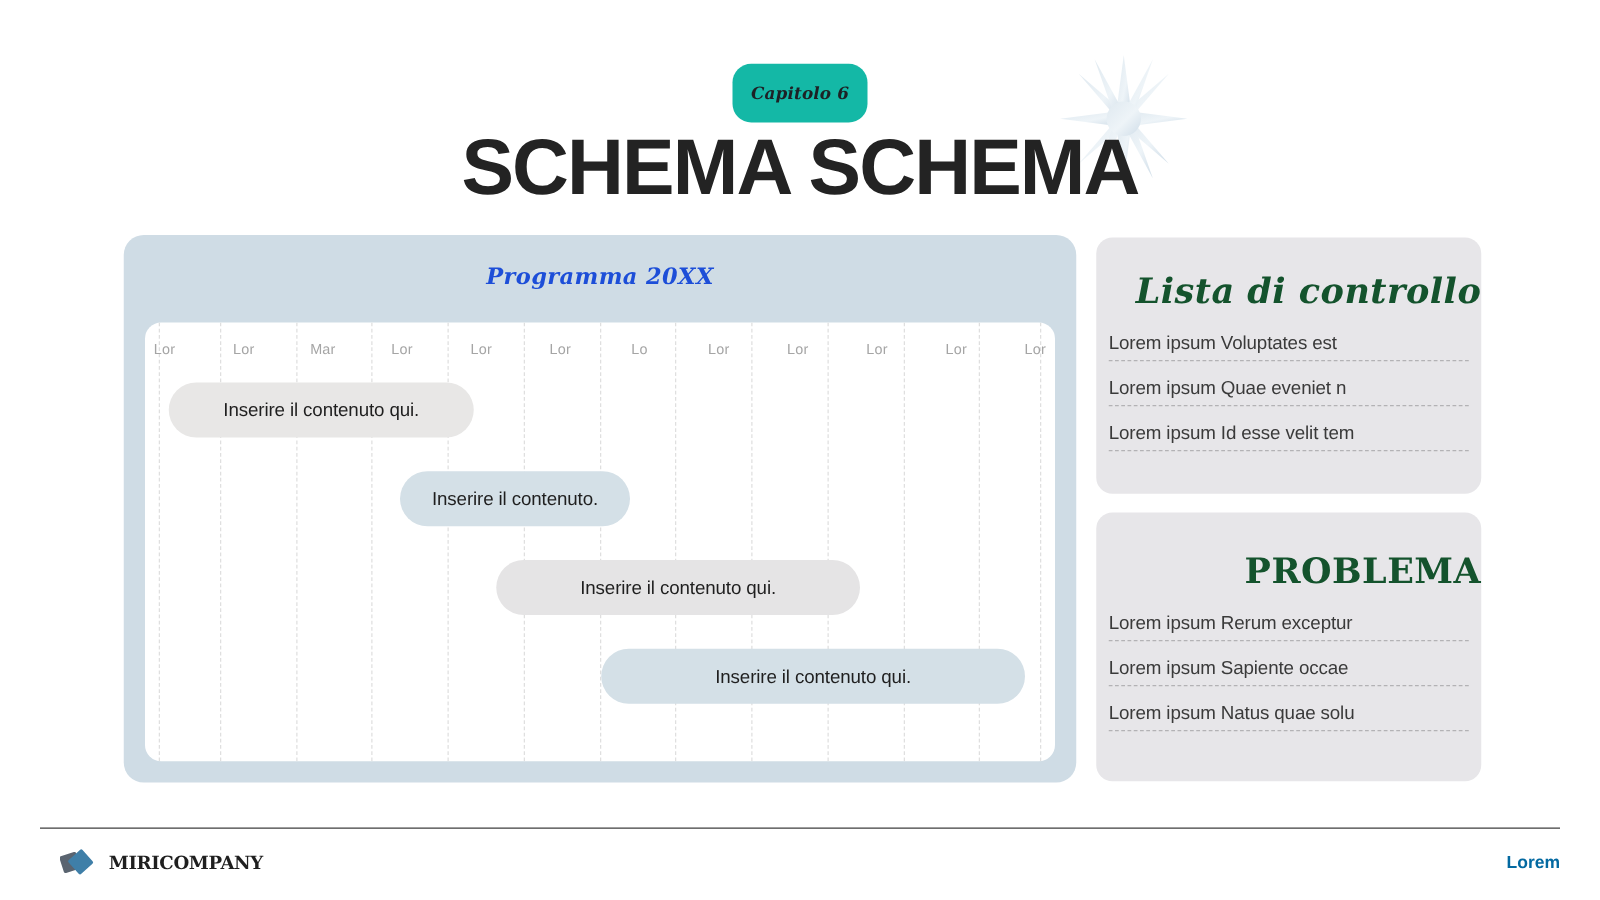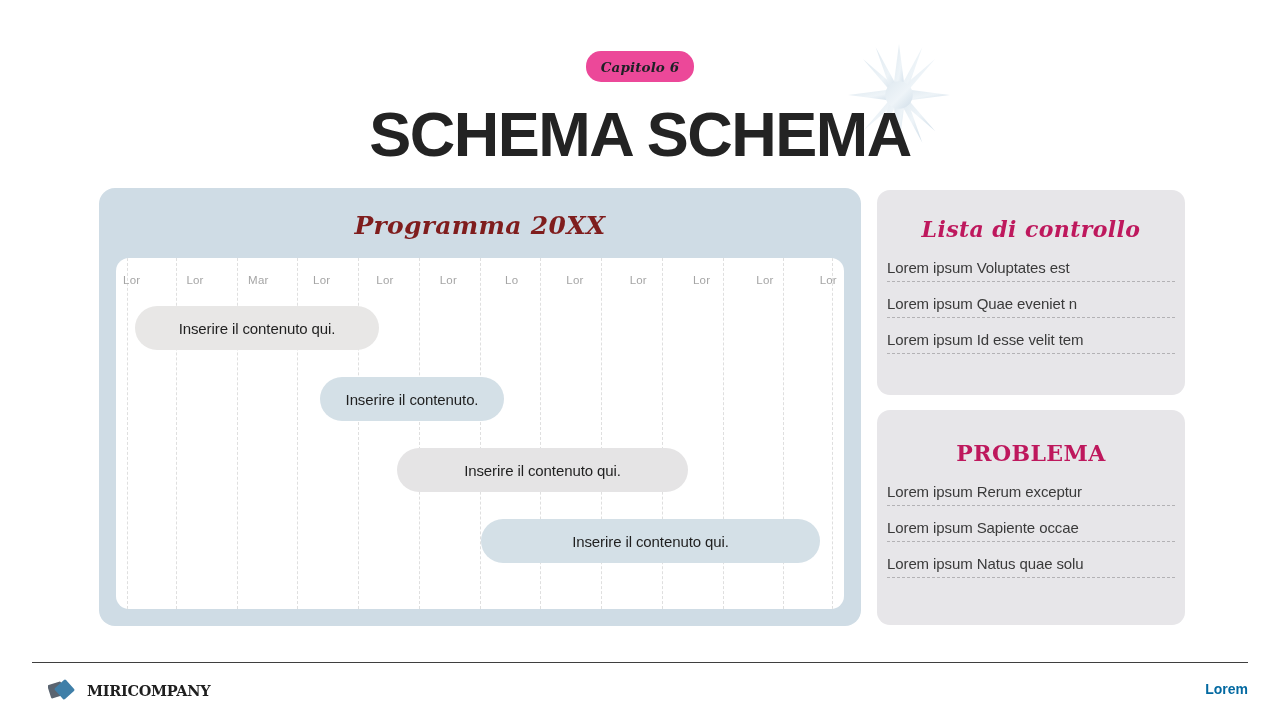--- a/index.html
+++ b/index.html
@@ -23,23 +23,23 @@
     top: 0; left: 0;
     width: 1280px;
     height: 180px;
   }
 
   .chapter-badge {
     position: absolute;
     left: 586px;
     top: 51px;
     width: 108px;
-    height: 31px;
+    height: 47px;
     border-radius: 15px;
-    background: #ec4899;
+    background: #14b8a6;
     display: flex;
     align-items: center;
     justify-content: center;
     font-family: "DejaVu Serif", serif;
     font-size: 13.5px;
     font-weight: 700;
     font-style: italic;
     color: #1d2125;
     letter-spacing: .1px;
   }
@@ -77,24 +77,24 @@
     border-radius: 16px;
   }
 
   .timeline-heading {
     position: absolute;
     left: 0;
     top: 23px;
     width: 762px;
     text-align: center;
     font-family: "DejaVu Serif", serif;
-    font-size: 25px;
+    font-size: 18px;
     font-weight: 700;
     font-style: italic;
-    color: #7f1d1d;
+    color: #1d4ed8;
     letter-spacing: .3px;
   }
 
   .timeline-inner {
     position: absolute;
     left: 17px;
     top: 70px;
     width: 728px;
     height: 351px;
     background: #ffffff;
@@ -165,25 +165,25 @@
     position: absolute;
     left: 877px;
     width: 308px;
     background: #e7e6e9;
     border-radius: 13px;
   }
   .panel-checklist { top: 190px; height: 205px; }
   .panel-problem   { top: 410px; height: 215px; }
 
   .panel-title {
-    text-align: center;
+    text-align: right;
     font-family: "DejaVu Serif", serif;
-    font-size: 22px;
-    font-weight: 700;
-    color: #be185d;
+    font-size: 28px;
+    font-weight: 700;
+    color: #14532d;
     letter-spacing: .4px;
   }
   .panel-checklist .panel-title { margin-top: 26px; font-style: italic; }
   .panel-problem   .panel-title { margin-top: 30px; }
 
   .panel-list {
     margin-top: 17px;
     padding: 0 10px;
     list-style: none;
   }

